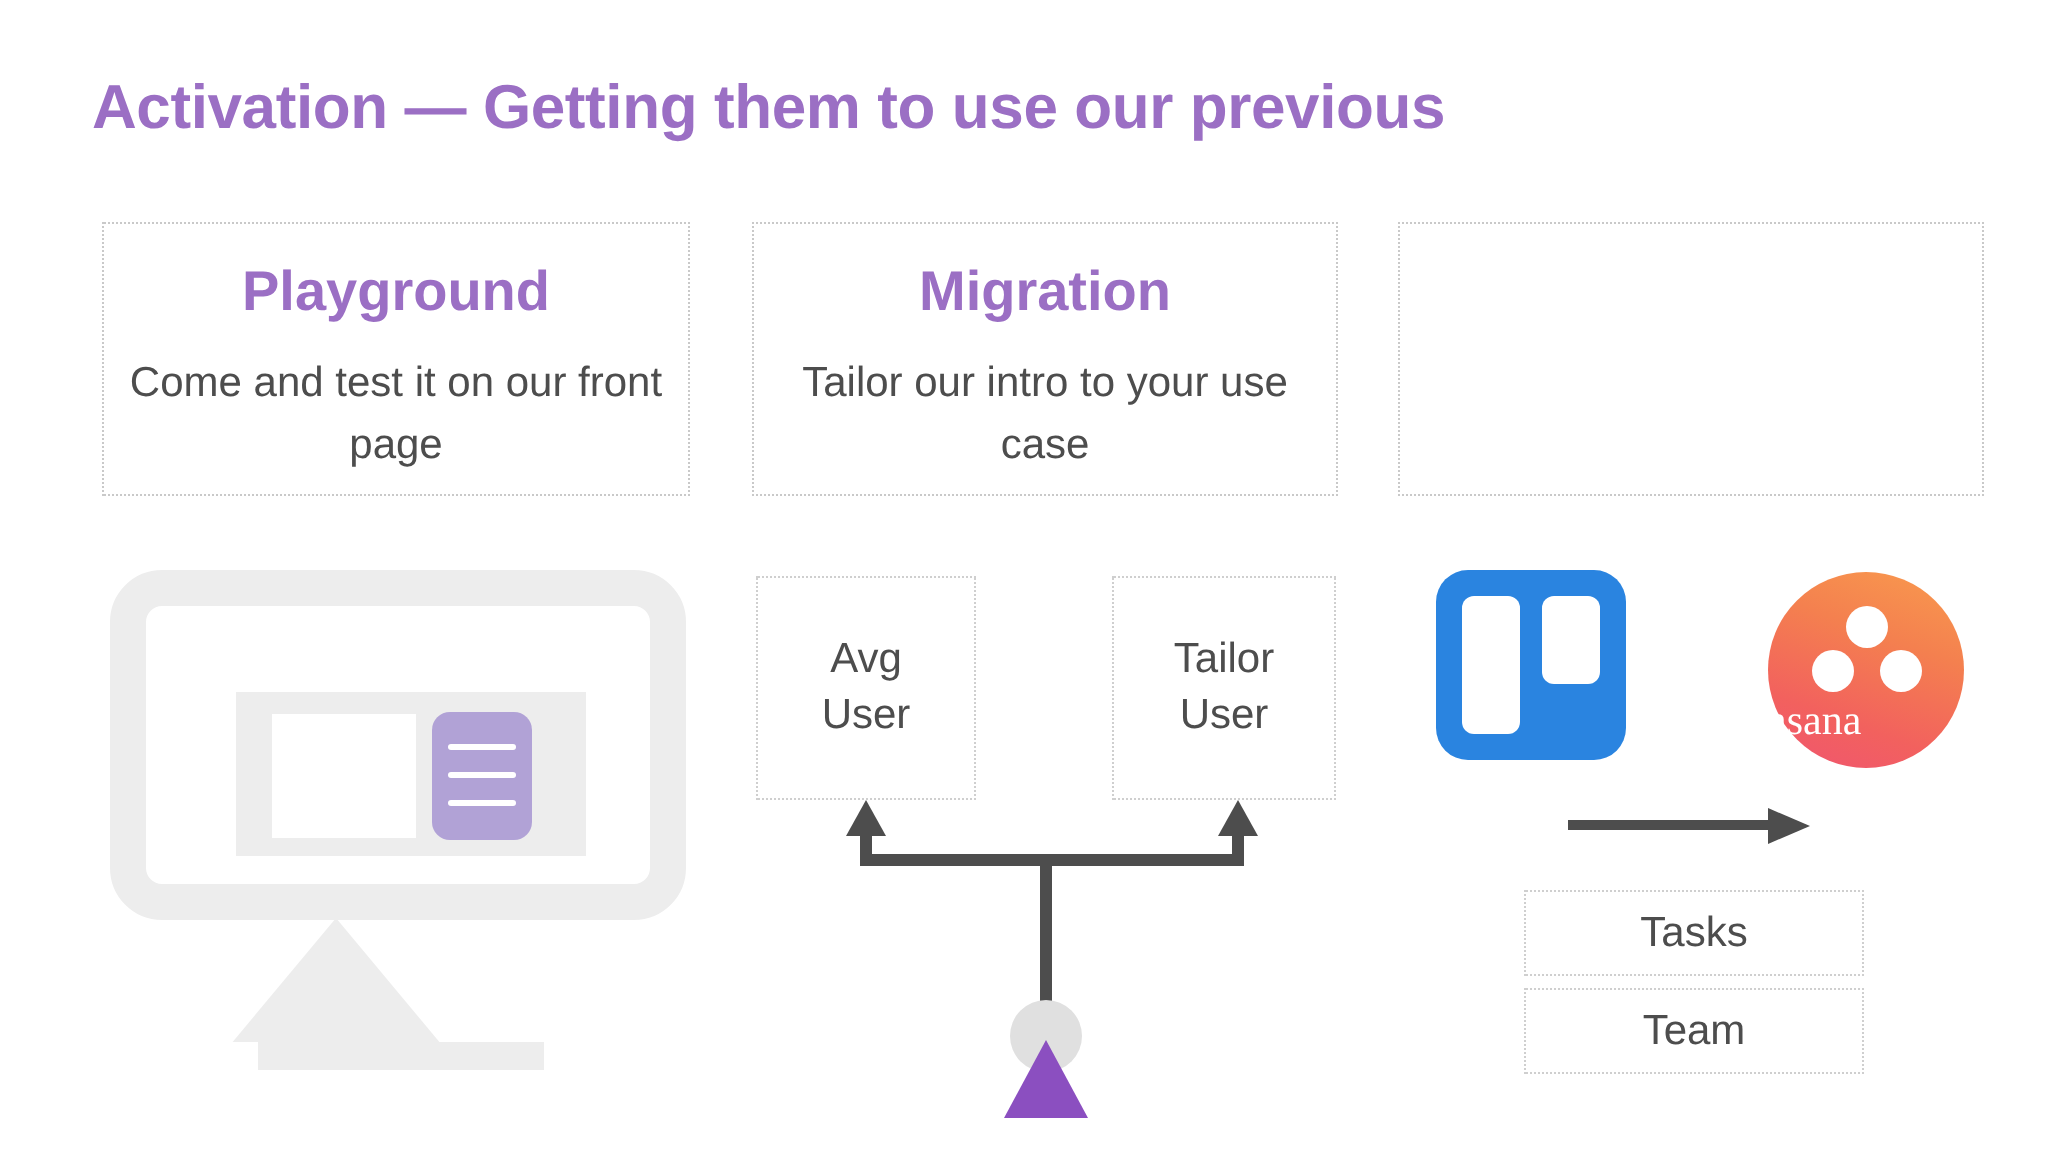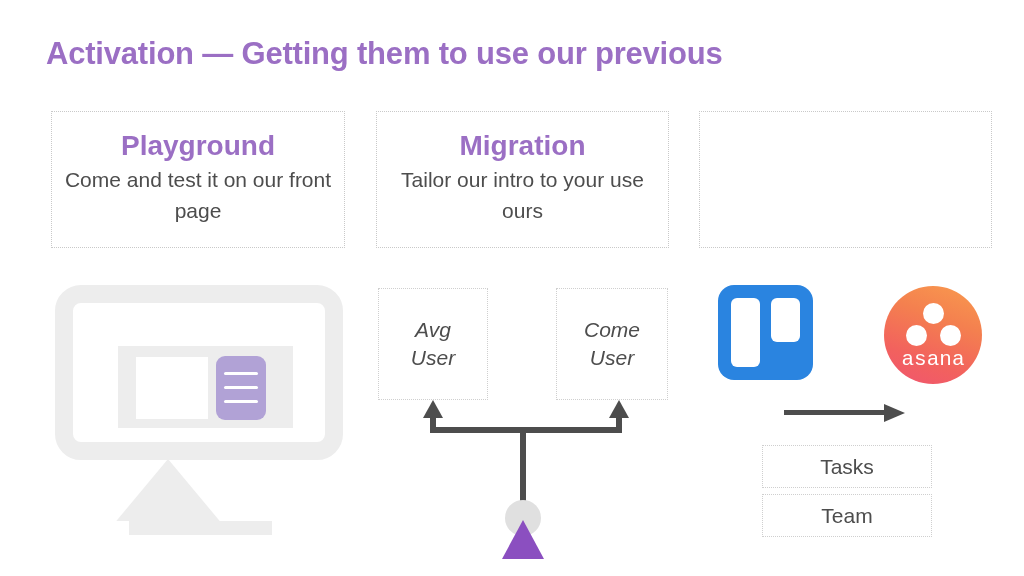--- a/index.html
+++ b/index.html
@@ -44,20 +44,21 @@
     font-size: 28px;
     font-weight: bold;
     color: #9b6fc4;
     line-height: 1.4;
   }
   .card-body {
     text-align: center;
     font-size: 21px;
     color: #4d4d4d;
     line-height: 1.45;
+    margin-top: 12px;
     padding: 0 8px;
   }
   #card-playground { left: 51px;  top: 111px; width: 294px; height: 137px; }
   #card-onboarding { left: 376px; top: 111px; width: 293px; height: 137px; }
   #card-migration  { left: 699px; top: 111px; width: 293px; height: 137px; }
 
   
   .monitor {
     position: absolute;
     left: 55px;
@@ -139,21 +140,20 @@
     box-sizing: border-box;
     border: 1px dotted #cfcfcf;
     background: #ffffff;
     display: flex;
     align-items: center;
     justify-content: center;
     text-align: center;
     font-size: 21px;
     color: #4d4d4d;
     line-height: 1.35;
-    font-style: italic;
   }
   #box-avg-user   { left: 378px; top: 288px; width: 110px; height: 112px; }
   #box-power-user { left: 556px; top: 288px; width: 112px; height: 112px; }
 
   .fork { position: absolute; left: 420px; top: 395px; width: 210px; height: 160px; }
   .fork-bar {
     position: absolute;
     left: 10px;
     top: 32px;
     width: 192px;
@@ -238,25 +238,24 @@
     border-radius: 50%;
   }
   .asana-dot-top   { left: 39px; top: 17px; width: 21px; height: 21px; }
   .asana-dot-left  { left: 22px; top: 39px; width: 21px; height: 21px; }
   .asana-dot-right { left: 56px; top: 39px; width: 21px; height: 21px; }
   .asana-wordmark {
     position: absolute;
     left: 0;
     top: 62px;
     width: 98px;
-    text-align: center;
     color: #ffffff;
     font-size: 21px;
     letter-spacing: 0px;
-    font-family: Liberation Mono, monospace;
+    font-family: Liberation Serif, serif;
   }
 
   .migrate-arrow { position: absolute; left: 784px; top: 404px; width: 122px; height: 18px; }
   .migrate-arrow .shaft {
     position: absolute;
     left: 0; top: 6px;
     width: 104px;
     height: 5px;
     background: #4d4d4d;
   }
@@ -292,21 +291,21 @@
 
   <div class="slide-title">Activation — Getting them to use our previous</div>
 
   <div class="card" id="card-playground">
     <div class="card-title">Playground</div>
     <div class="card-body">Come and test it on our front page</div>
   </div>
 
   <div class="card" id="card-onboarding">
     <div class="card-title">Migration</div>
-    <div class="card-body">Tailor our intro to your use ours</div>
+    <div class="card-body">Tailor our intro to your use case</div>
   </div>
 
   <div class="card" id="card-migration">
   </div>
 
   <div class="monitor">
     <div class="monitor-frame">
       <div class="monitor-screen">
         <div class="monitor-window"></div>
         <div class="monitor-panel">
@@ -322,21 +321,21 @@
 
   <div class="user-box" id="box-avg-user">
     <div>
       <div>Avg</div>
       <div>User</div>
     </div>
   </div>
 
   <div class="user-box" id="box-power-user">
     <div>
-      <div>Come</div>
+      <div>Tailor</div>
       <div>User</div>
     </div>
   </div>
 
   <div class="fork">
     <div class="fork-bar"></div>
     <div class="fork-leg fork-leg-left"></div>
     <div class="fork-leg fork-leg-right"></div>
     <div class="arrowhead arrowhead-left"></div>
     <div class="arrowhead arrowhead-right"></div>

